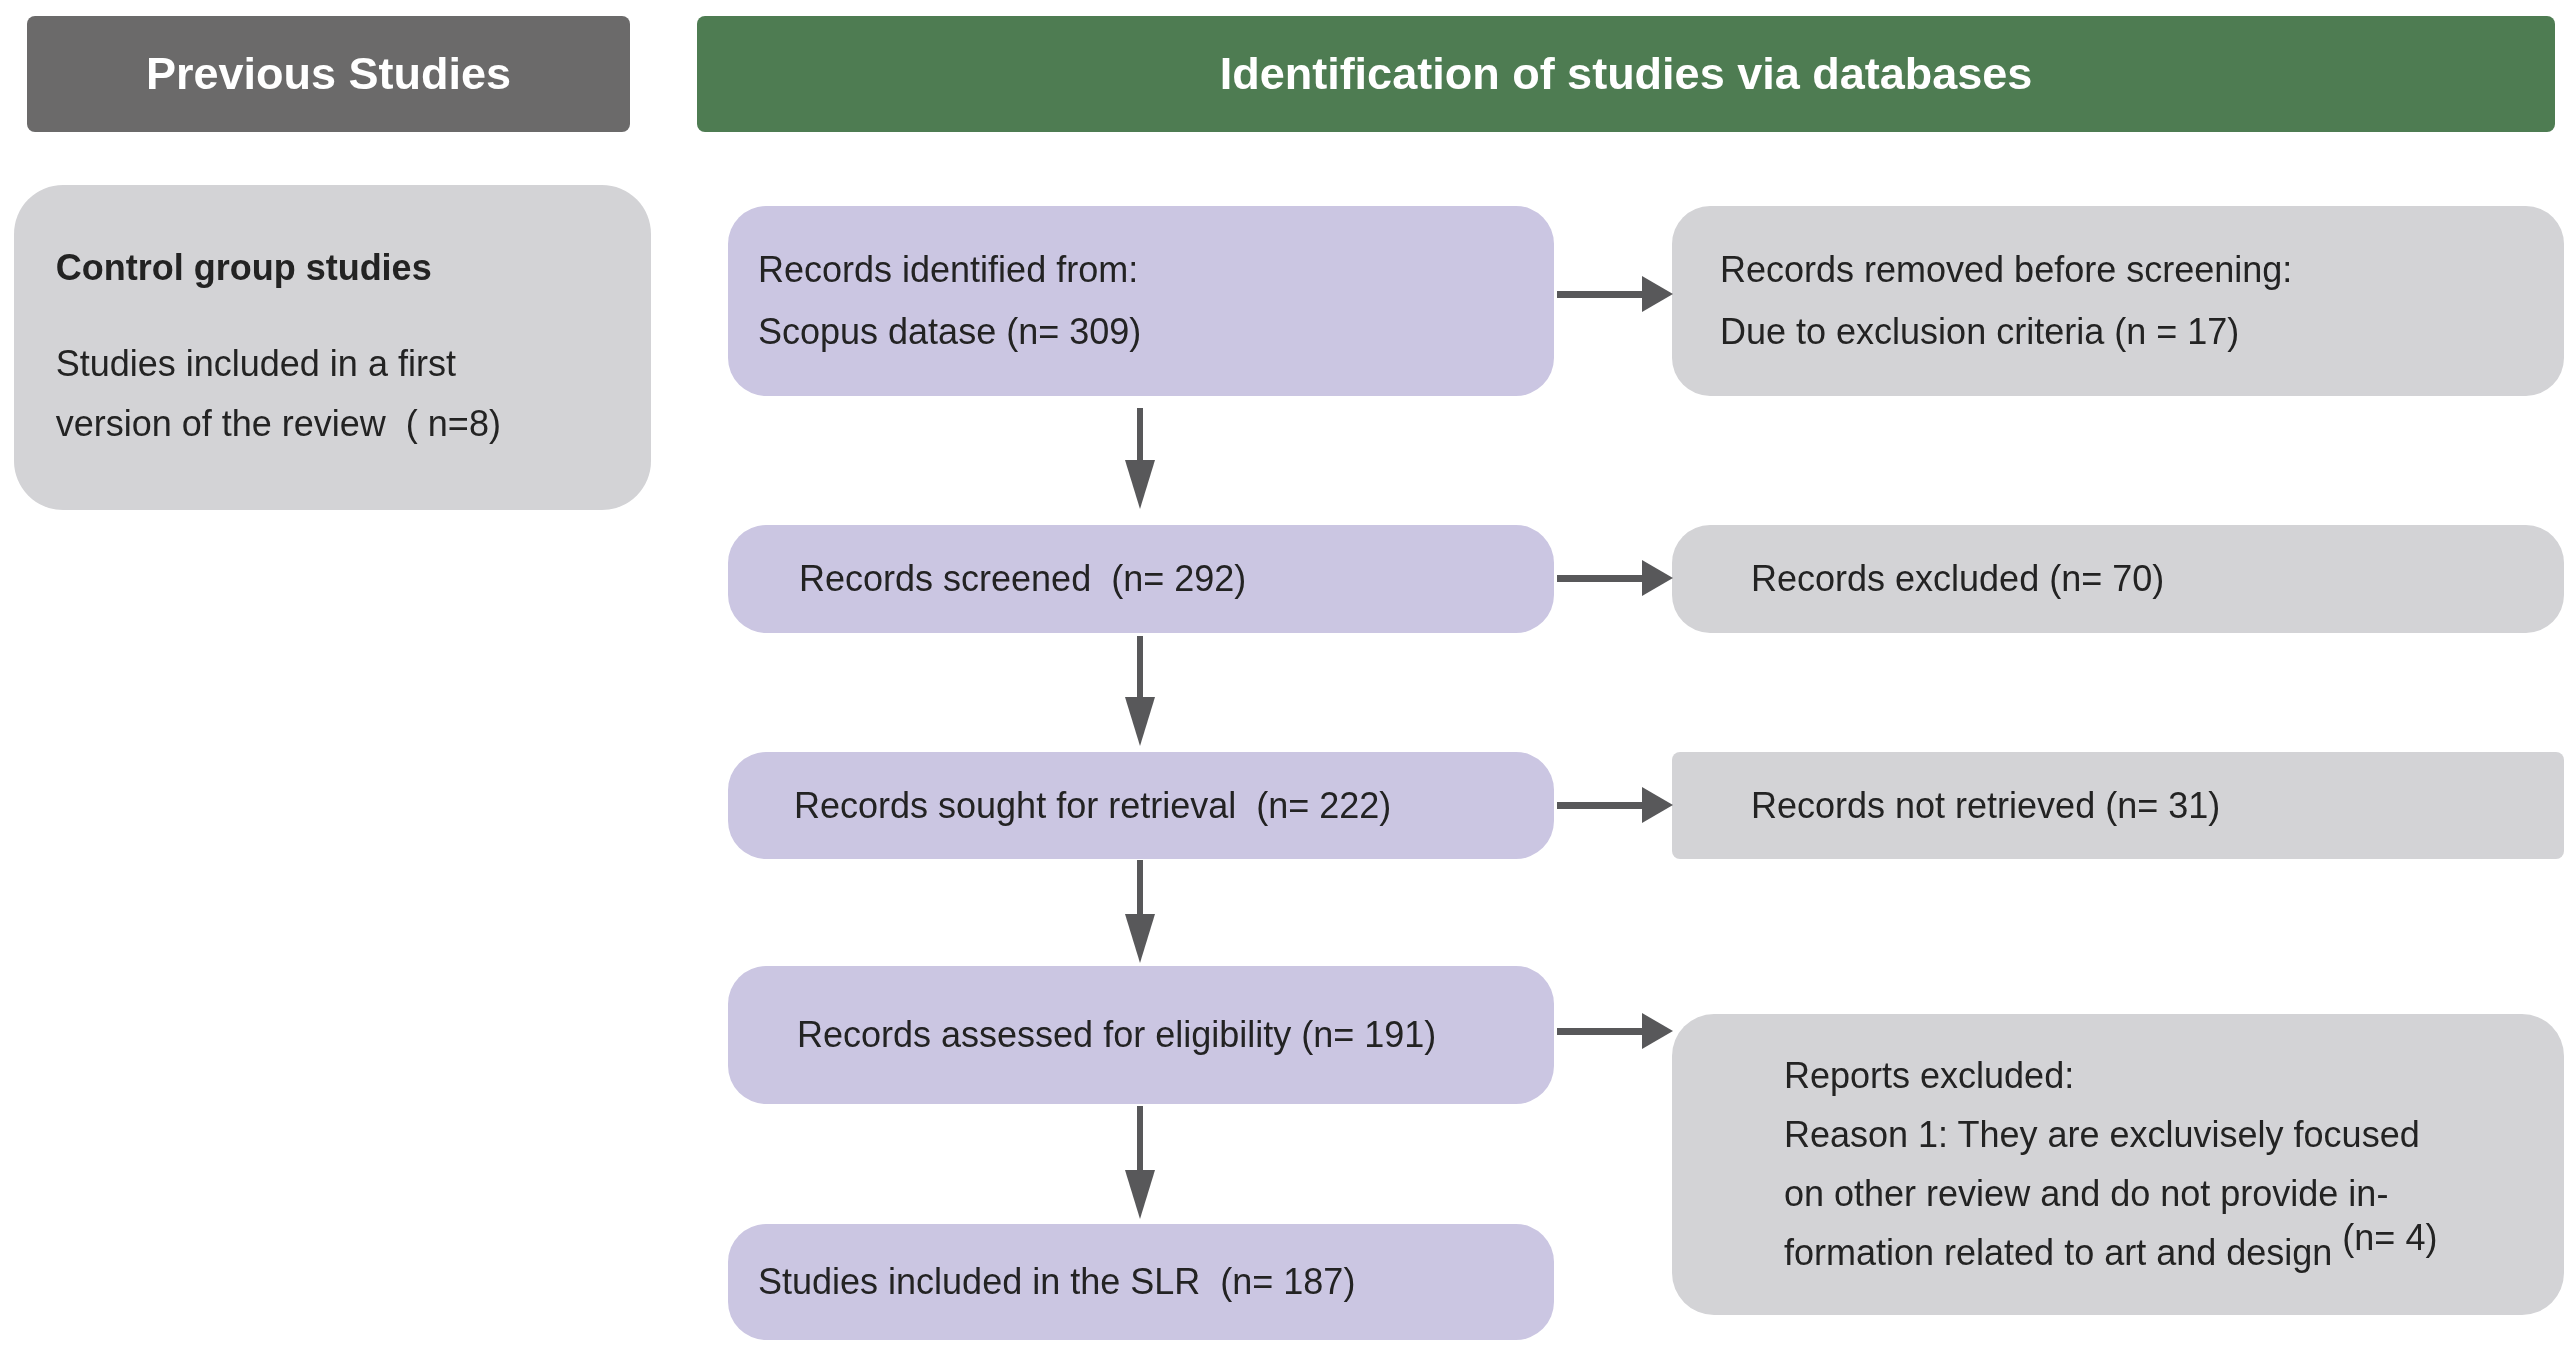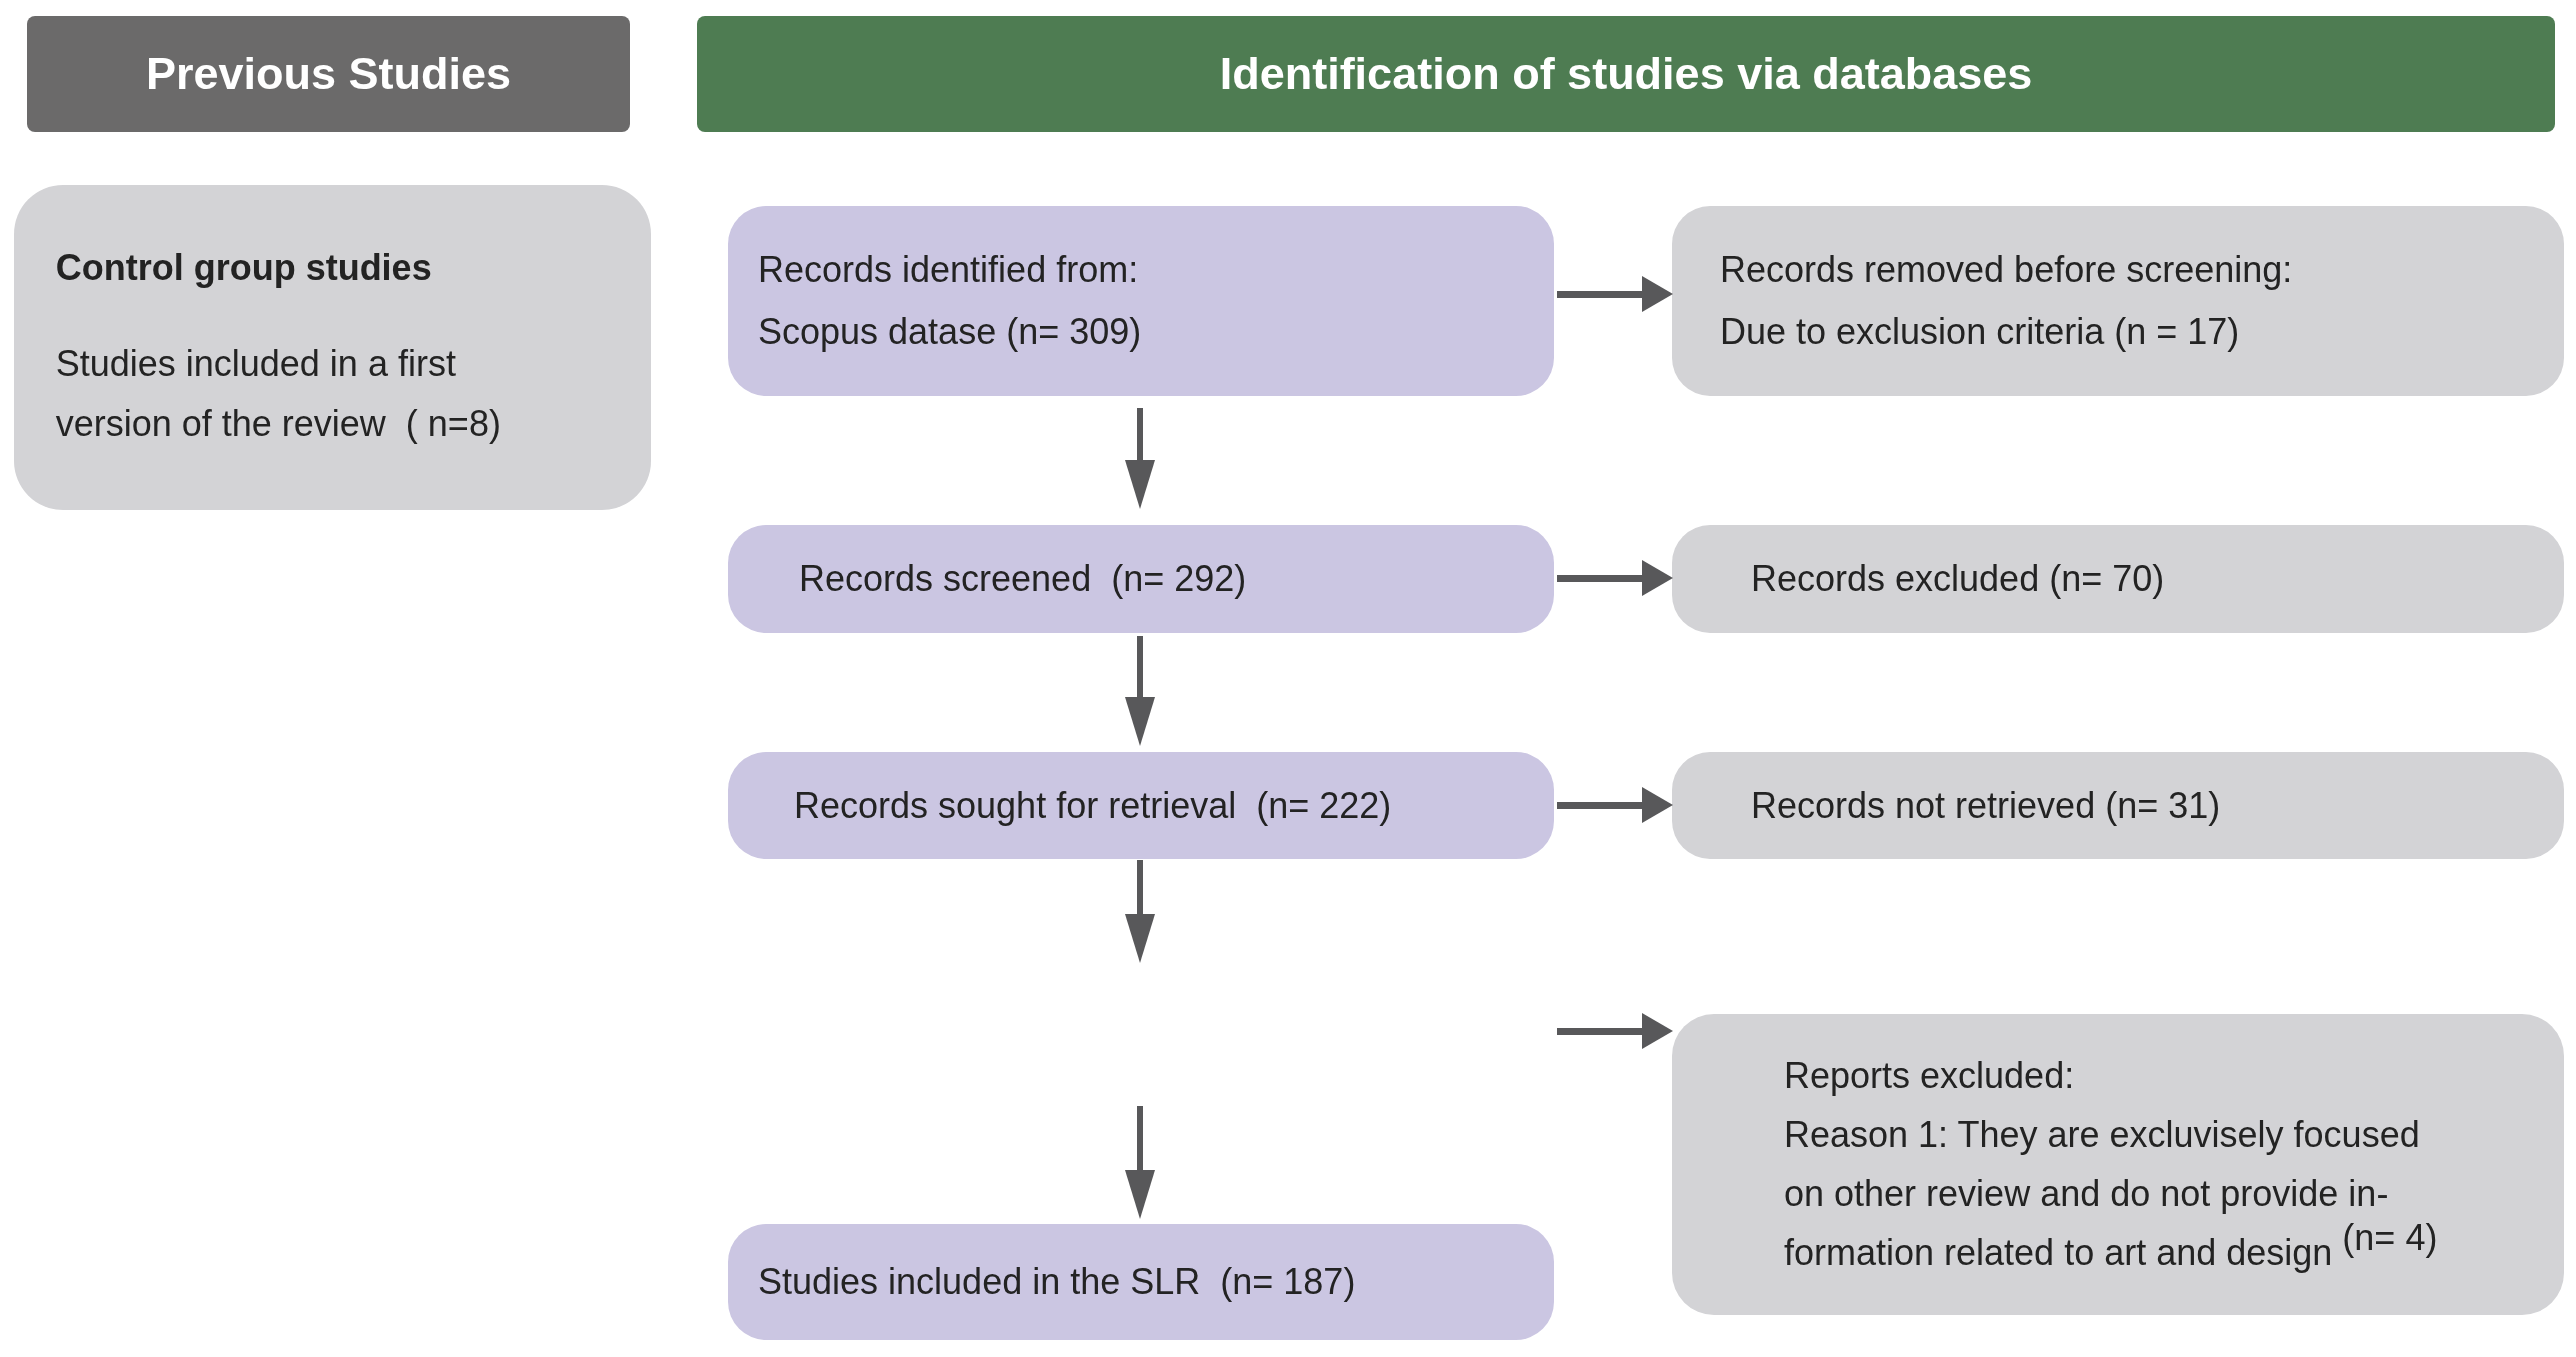--- a/index.html
+++ b/index.html
@@ -67,21 +67,21 @@
 
   
   .side {
     left: 1672px; width: 892px;
     background: var(--side-gray, #d3d3d6);
     border-radius: 38px;
     padding-left: 48px;
   }
   #side-0 { top: 206px;  height: 190px; }
   #side-1 { top: 525px;  height: 108px; padding-left: 79px; }
-  #side-2 { top: 752px; height: 107px; padding-left: 79px; }
+  #side-2 { top: 752px; height: 107px; padding-left: 79px; border-radius: 8px; }
   #side-3 {
     top: 1014px; height: 301px;
     justify-content: flex-start;
     padding: 31.5px 27px 0 112px;
     line-height: 59px;
     border-radius: 42px;
   }
   .raised { position: relative; top: -15px; white-space: pre-wrap; }
 
   
@@ -133,20 +133,23 @@
   <div class="box step" id="step-0">
     <div class="line">Records identified from:</div>
     <div class="line">Scopus datase (n= 309)</div>
   </div>
   <div class="box step" id="step-1">
     <div class="line">Records screened  (n= 292)</div>
   </div>
   <div class="box step" id="step-2">
     <div class="line">Records sought for retrieval  (n= 222)</div>
   </div>
+  <div class="box step" id="step-3">
+    <div class="line">Records assessed for eligibility (n= 191)</div>
+  </div>
   <div class="box step" id="step-4">
     <div class="line">Studies included in the SLR  (n= 187)</div>
   </div>
 
   <div class="box side" id="side-0">
     <div class="line">Records removed before screening:</div>
     <div class="line">Due to exclusion criteria (n = 17)</div>
   </div>
   <div class="box side" id="side-1">
     <div class="line">Records excluded (n= 70)</div>

